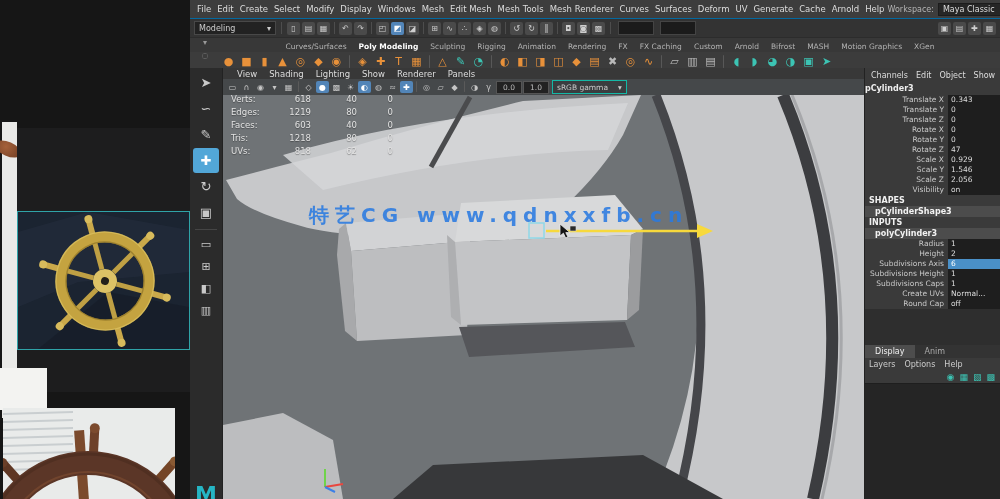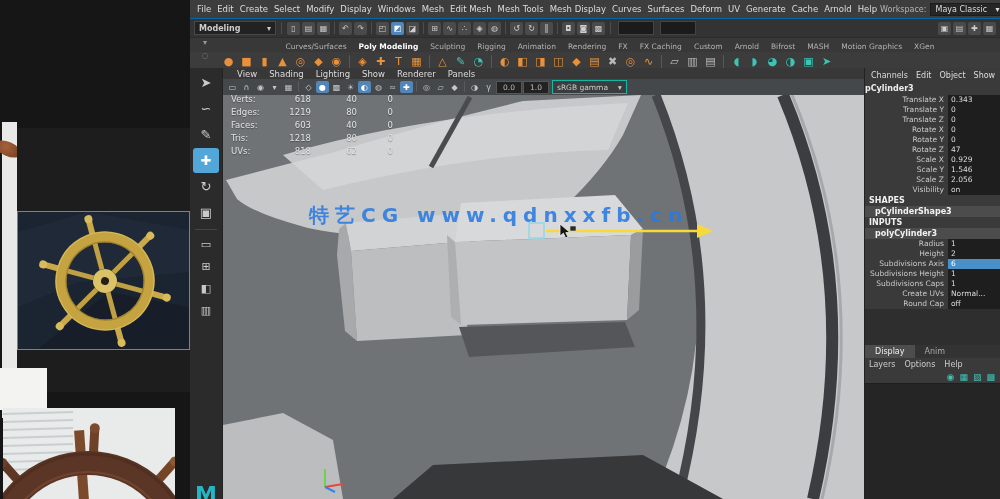--- a/index.html
+++ b/index.html
@@ -14,21 +14,21 @@
   .brass-box{position:absolute;left:17px;top:211px;width:171px;height:137px;border:1px solid #2fa3a8;background:#1b2431;}
   .wood-box{position:absolute;left:3px;top:408px;width:172px;height:91px;background:#e8eae9;overflow:hidden;}
   
   .maya{position:absolute;left:190px;top:0;width:810px;height:499px;background:#373737;}
   .menubar{height:18px;background:#3d3d3d;display:flex;align-items:center;padding:0 4px;border-bottom:1px solid #0369a1;}
   .menubar .menus{display:flex;}
   .mi{padding:0 3px 0 3px;font-size:8.5px;color:#ddd;white-space:nowrap;}
   .ws{margin-left:auto;display:flex;align-items:center;gap:4px;color:#b5b5b5;font-size:8px;}
   .ws-dd{background:#262626;border:1px solid #1c1c1c;padding:1px 4px;min-width:64px;display:flex;justify-content:space-between;gap:6px;color:#ddd;}
   .statusline{height:18px;background:#333;display:flex;align-items:center;padding:0 4px;gap:2px;border-bottom:1px solid #2c2c2c;}
-  .menuset{width:72px;height:12px;background:#222;border:1px solid #484848;font-size:8px;padding:0 4px;display:flex;justify-content:space-between;align-items:center;font-weight:bold;}
+  .menuset{width:72px;height:12px;background:#222;border:1px solid #484848;font-size:8px;padding:0 4px;display:flex;justify-content:space-between;align-items:center;}
   .vsep{width:1px;height:12px;background:#4d4d4d;margin:0 3px;}
   .ticon{width:13px;height:13px;border-radius:2px;background:#4a4a4a;color:#cfcfcf;font-size:8px;
          display:flex;align-items:center;justify-content:center;}
   .ticon.active{background:#5285b8;color:#fff;}
   .ticon.sep{width:1px;background:#4d4d4d;border-radius:0;height:12px;margin:0 2px;}
   .numfield{width:34px;height:12px;background:#1b1b1b;border:1px solid #444;margin:0 2px;}
   .sl-right{margin-left:auto;display:flex;gap:2px;}
   .shelf-tabs{height:14px;background:#383838;display:flex;align-items:flex-end;padding-left:30px;font-size:7.5px;color:#b3b3b3;justify-content:center;}
   .stab{padding:1px 6px;white-space:nowrap;}
   .stab.active{color:#fff;font-weight:bold;}
@@ -183,21 +183,21 @@
       <span class="mi">File</span>
           <span class="mi">Edit</span>
           <span class="mi">Create</span>
           <span class="mi">Select</span>
           <span class="mi">Modify</span>
           <span class="mi">Display</span>
           <span class="mi">Windows</span>
           <span class="mi">Mesh</span>
           <span class="mi">Edit Mesh</span>
           <span class="mi">Mesh Tools</span>
-          <span class="mi">Mesh Display</span>
+          <span class="mi">Mesh Renderer</span>
           <span class="mi">Curves</span>
           <span class="mi">Surfaces</span>
           <span class="mi">Deform</span>
           <span class="mi">UV</span>
           <span class="mi">Generate</span>
           <span class="mi">Cache</span>
           <span class="mi">Arnold</span>
           <span class="mi">Help</span>
         </div>
       <div class="ws">

